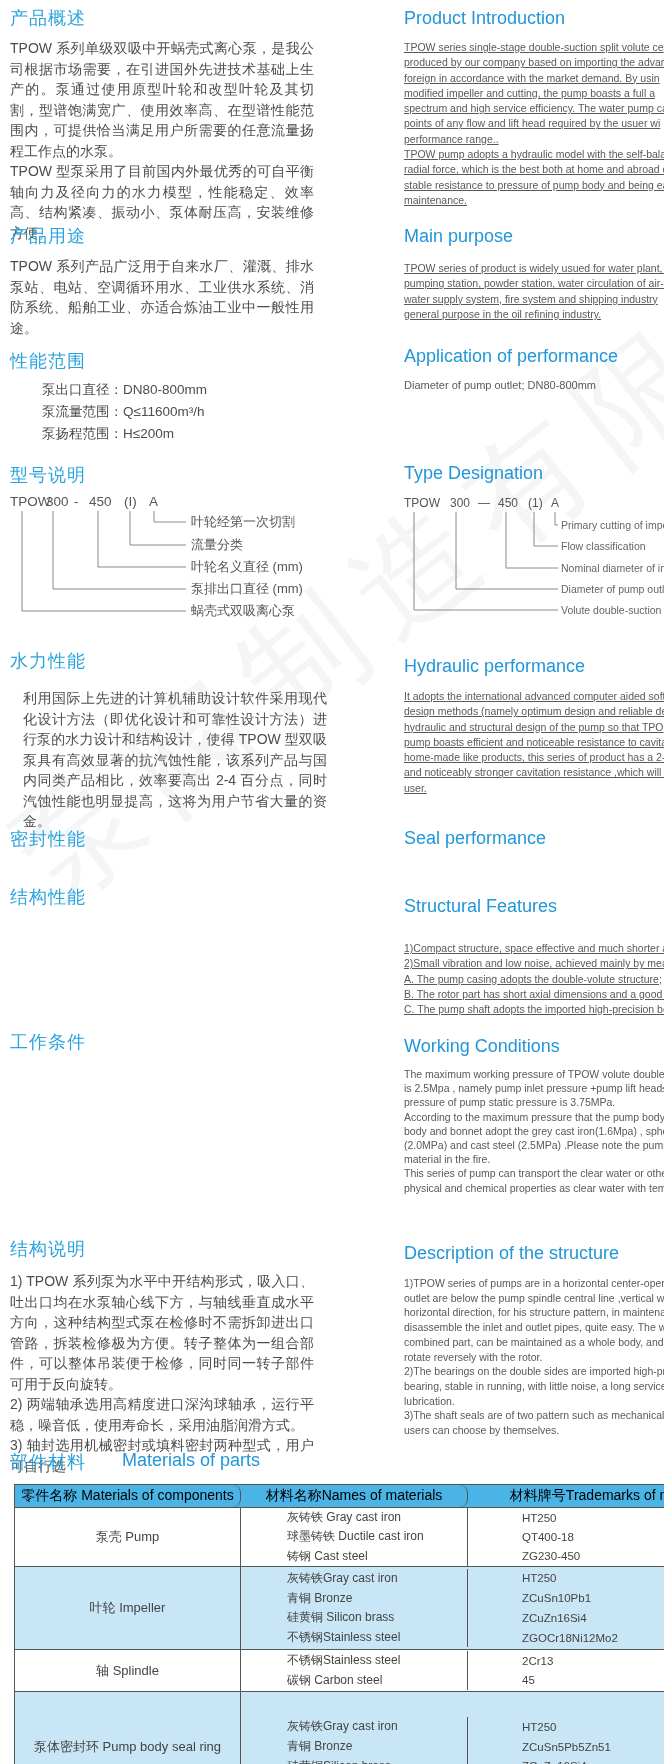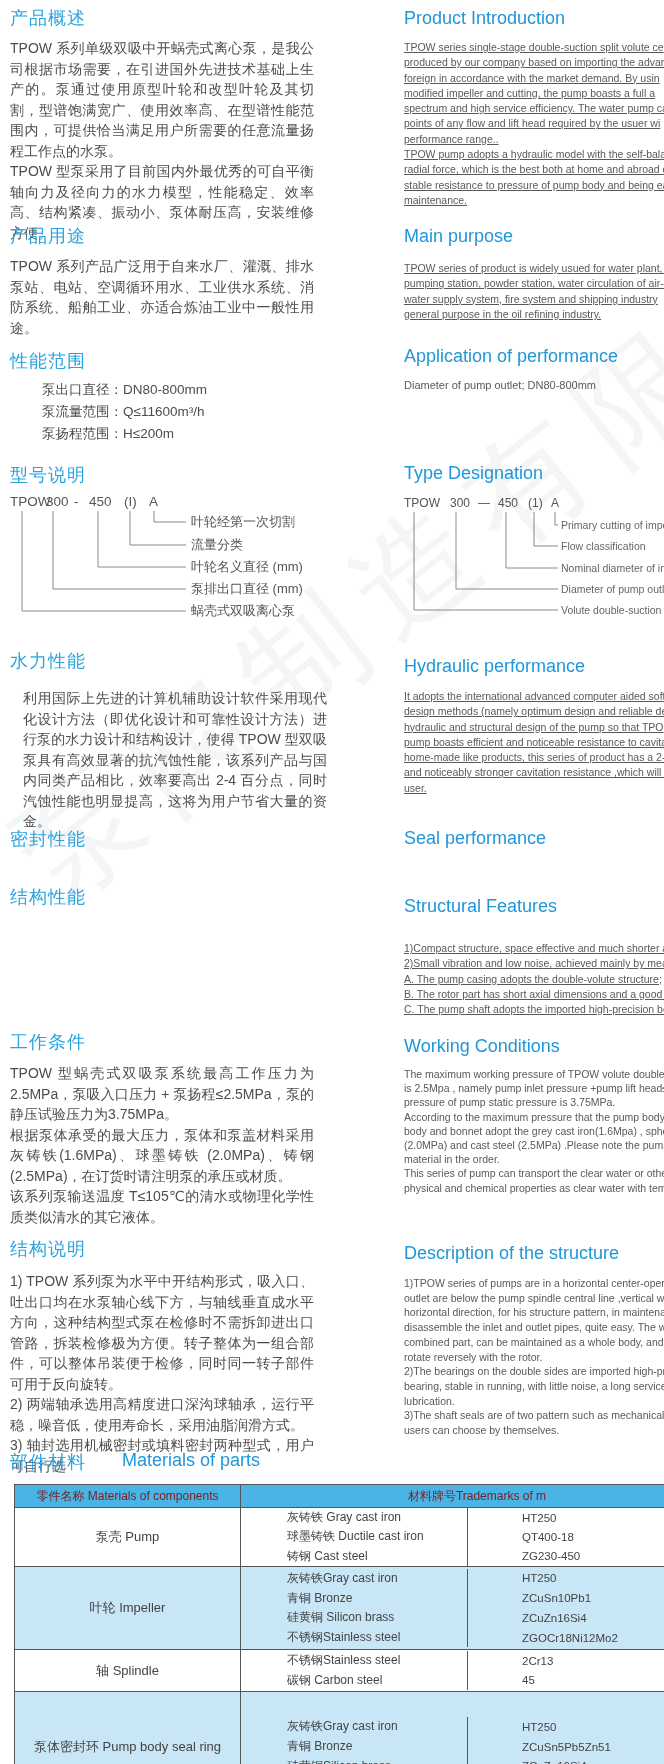--- a/index.html
+++ b/index.html
@@ -45,21 +45,21 @@
     color:rgba(100,112,126,0.07);
     transform:rotate(-38deg); transform-origin:40% 50%;
     pointer-events:none;
   }
 
   
   .mtable { position:absolute; left:14px; top:1484px; width:700px; border:1px solid #555; box-sizing:border-box; background:#fff; }
   .trow { display:flex; box-sizing:border-box; }
   .trow + .trow { border-top:1px solid #555; }
   .thead { height:22px; background:#49b4e5; }
-  .thead .hc { display:flex; align-items:center; justify-content:center; font-size:12px; color:#7f1d1d; box-sizing:border-box; }
+  .thead .hc { display:flex; align-items:center; justify-content:center; font-size:14px; color:#000000; box-sizing:border-box;border-radius:8px; }
   .c1 { width:226px; border-right:1px solid #555; box-sizing:border-box; }
   .part { display:flex; align-items:center; justify-content:center; font-size:13px; color:#444; text-align:center; }
   .c23 { flex:1; display:flex; flex-direction:column; justify-content:center; }
   .mline { display:flex; height:19.7px; align-items:center; }
   .mc2 { width:227px; padding-left:46px; border-right:1px solid #555; box-sizing:border-box; font-size:12px; color:#444; white-space:nowrap; overflow:hidden; align-self:stretch; display:flex; align-items:center; }
   .mc3 { flex:1; padding-left:54px; font-size:11.5px; color:#444; white-space:nowrap; }
   .alt { background:#c9e6f7; }
   .r1 { height:59px; }
   .r2 { height:83px; }
   .r3 { height:42px; }
@@ -115,25 +115,20 @@
   <div class="hz abs" style="left:10px;top:649px">水力性能</div>
   <div class="zb abs" style="left:23px;top:688px">
       <p>利用国际上先进的计算机辅助设计软件采用现代化设计方法（即优化设计和可靠性设计方法）进行泵的水力设计和结构设计，使得 TPOW 型双吸泵具有高效显著的抗汽蚀性能，该系列产品与国内同类产品相比，效率要高出 2-4 百分点，同时汽蚀性能也明显提高，这将为用户节省大量的资金。</p>
     </div>
 
   <div class="hz abs" style="left:10px;top:827px">密封性能</div>
 
   <div class="hz abs" style="left:10px;top:885px">结构性能</div>
 
   <div class="hz abs" style="left:10px;top:1030px">工作条件</div>
-  <div class="zb abs" style="left:10px;top:1063px">
-      <p>TPOW 型蜗壳式双吸泵系统最高工作压力为 2.5MPa，泵吸入口压力 + 泵扬程≤2.5MPa，泵的静压试验压力为3.75MPa。</p>
-      <p>根据泵体承受的最大压力，泵体和泵盖材料采用灰铸铁(1.6MPa)、球墨铸铁 (2.0MPa)、铸钢 (2.5MPa)，在订货时请注明泵的承压或材质。</p>
-      <p>该系列泵输送温度 T≤105℃的清水或物理化学性质类似清水的其它液体。</p>
-    </div>
 
   <div class="hz abs" style="left:10px;top:1237px">结构说明</div>
   <div class="zb abs" style="left:10px;top:1271px">
       <p>1) TPOW 系列泵为水平中开结构形式，吸入口、吐出口均在水泵轴心线下方，与轴线垂直成水平方向，这种结构型式泵在检修时不需拆卸进出口管路，拆装检修极为方便。转子整体为一组合部件，可以整体吊装便于检修，同时同一转子部件可用于反向旋转。</p>
       <p>2) 两端轴承选用高精度进口深沟球轴承，运行平稳，噪音低，使用寿命长，采用油脂润滑方式。</p>
       <p>3) 轴封选用机械密封或填料密封两种型式，用户可自行选</p>
     </div>
 
   <div class="he abs" style="left:404px;top:8px">Product Introduction</div>
   <div class="eb lh15 abs" style="left:404px;top:40px">
@@ -208,21 +203,21 @@
     </div>
 
   <div class="he abs" style="left:404px;top:1036px">Working Conditions</div>
   <div class="eb lh14 abs" style="left:404px;top:1067px">
       <div>The maximum working pressure of TPOW volute double =suct</div>
       <div>is 2.5Mpa , namely pump inlet pressure +pump lift head≤2.5M</div>
       <div>pressure of pump static pressure is 3.75MPa.</div>
       <div>According to the maximum pressure that the pump body can be</div>
       <div>body and bonnet adopt the grey cast iron(1.6Mpa) , spheroidal</div>
       <div>(2.0MPa) and cast steel (2.5MPa) .Please note the pump s be</div>
-      <div>material in the order.</div>
+      <div>material in the fire.</div>
       <div>This series of pump can transport the clear water or other l</div>
       <div>physical and chemical properties as clear water with temperatur</div>
     </div>
 
   <div class="he abs" style="left:404px;top:1243px">Description of the structure</div>
   <div class="eb lh147 abs" style="left:404px;top:1276px">
       <div>1)TPOW  series of pumps are in a horizontal center-opened pa</div>
       <div>outlet are below the pump spindle central line ,vertical with</div>
       <div>horizontal direction, for his structure pattern, in maintenance,</div>
       <div>disassemble the inlet and outlet pipes, quite easy. The whole b</div>
@@ -234,20 +229,21 @@
       <div>3)The shaft seals are of two pattern such as mechanical sea</div>
       <div>users can choose by themselves.</div>
     </div>
 
   <div class="hz abs" style="left:10px;top:1450px">部件材料</div>
   <div class="he abs" style="left:122px;top:1450px">Materials of parts</div>
 
   <div class="mtable">
     <div class="trow thead">
       <div class="hc c1">零件名称 Materials of components</div>
+      <div class="hc" style="width:227px;border-right:1px solid #555">材料名称Names of materials</div>
       <div class="hc" style="flex:1">材料牌号Trademarks of m</div>
     </div>
 
     <div class="trow r1">
       <div class="c1 part">泵壳  Pump</div>
       <div class="c23">
         <div class="mline">
             <div class="mc2">灰铸铁 Gray cast iron</div>
             <div class="mc3">HT250</div>
           </div>

